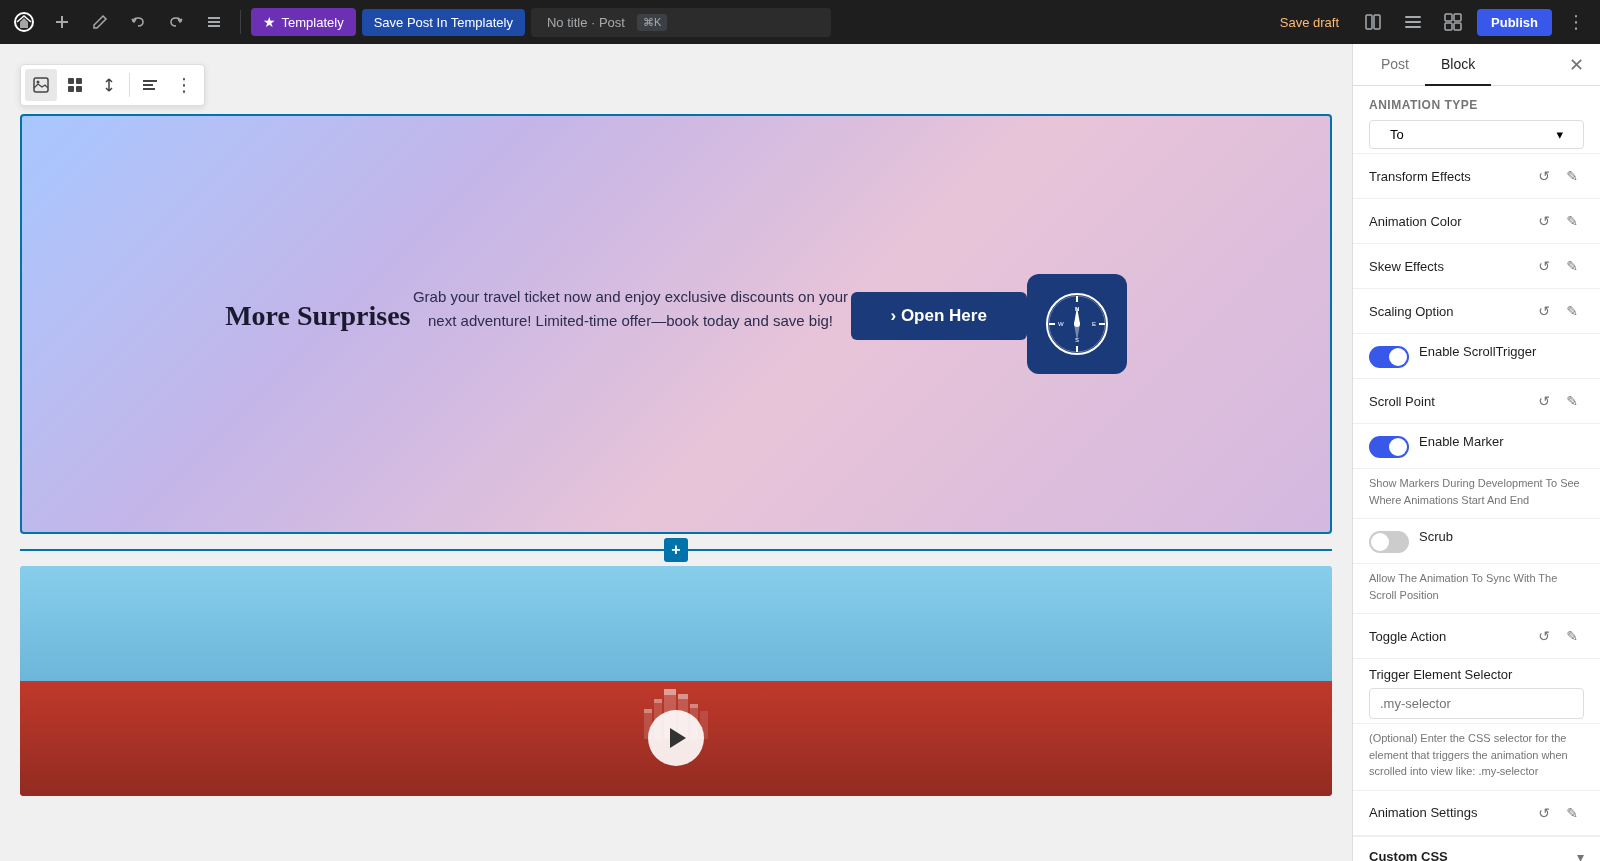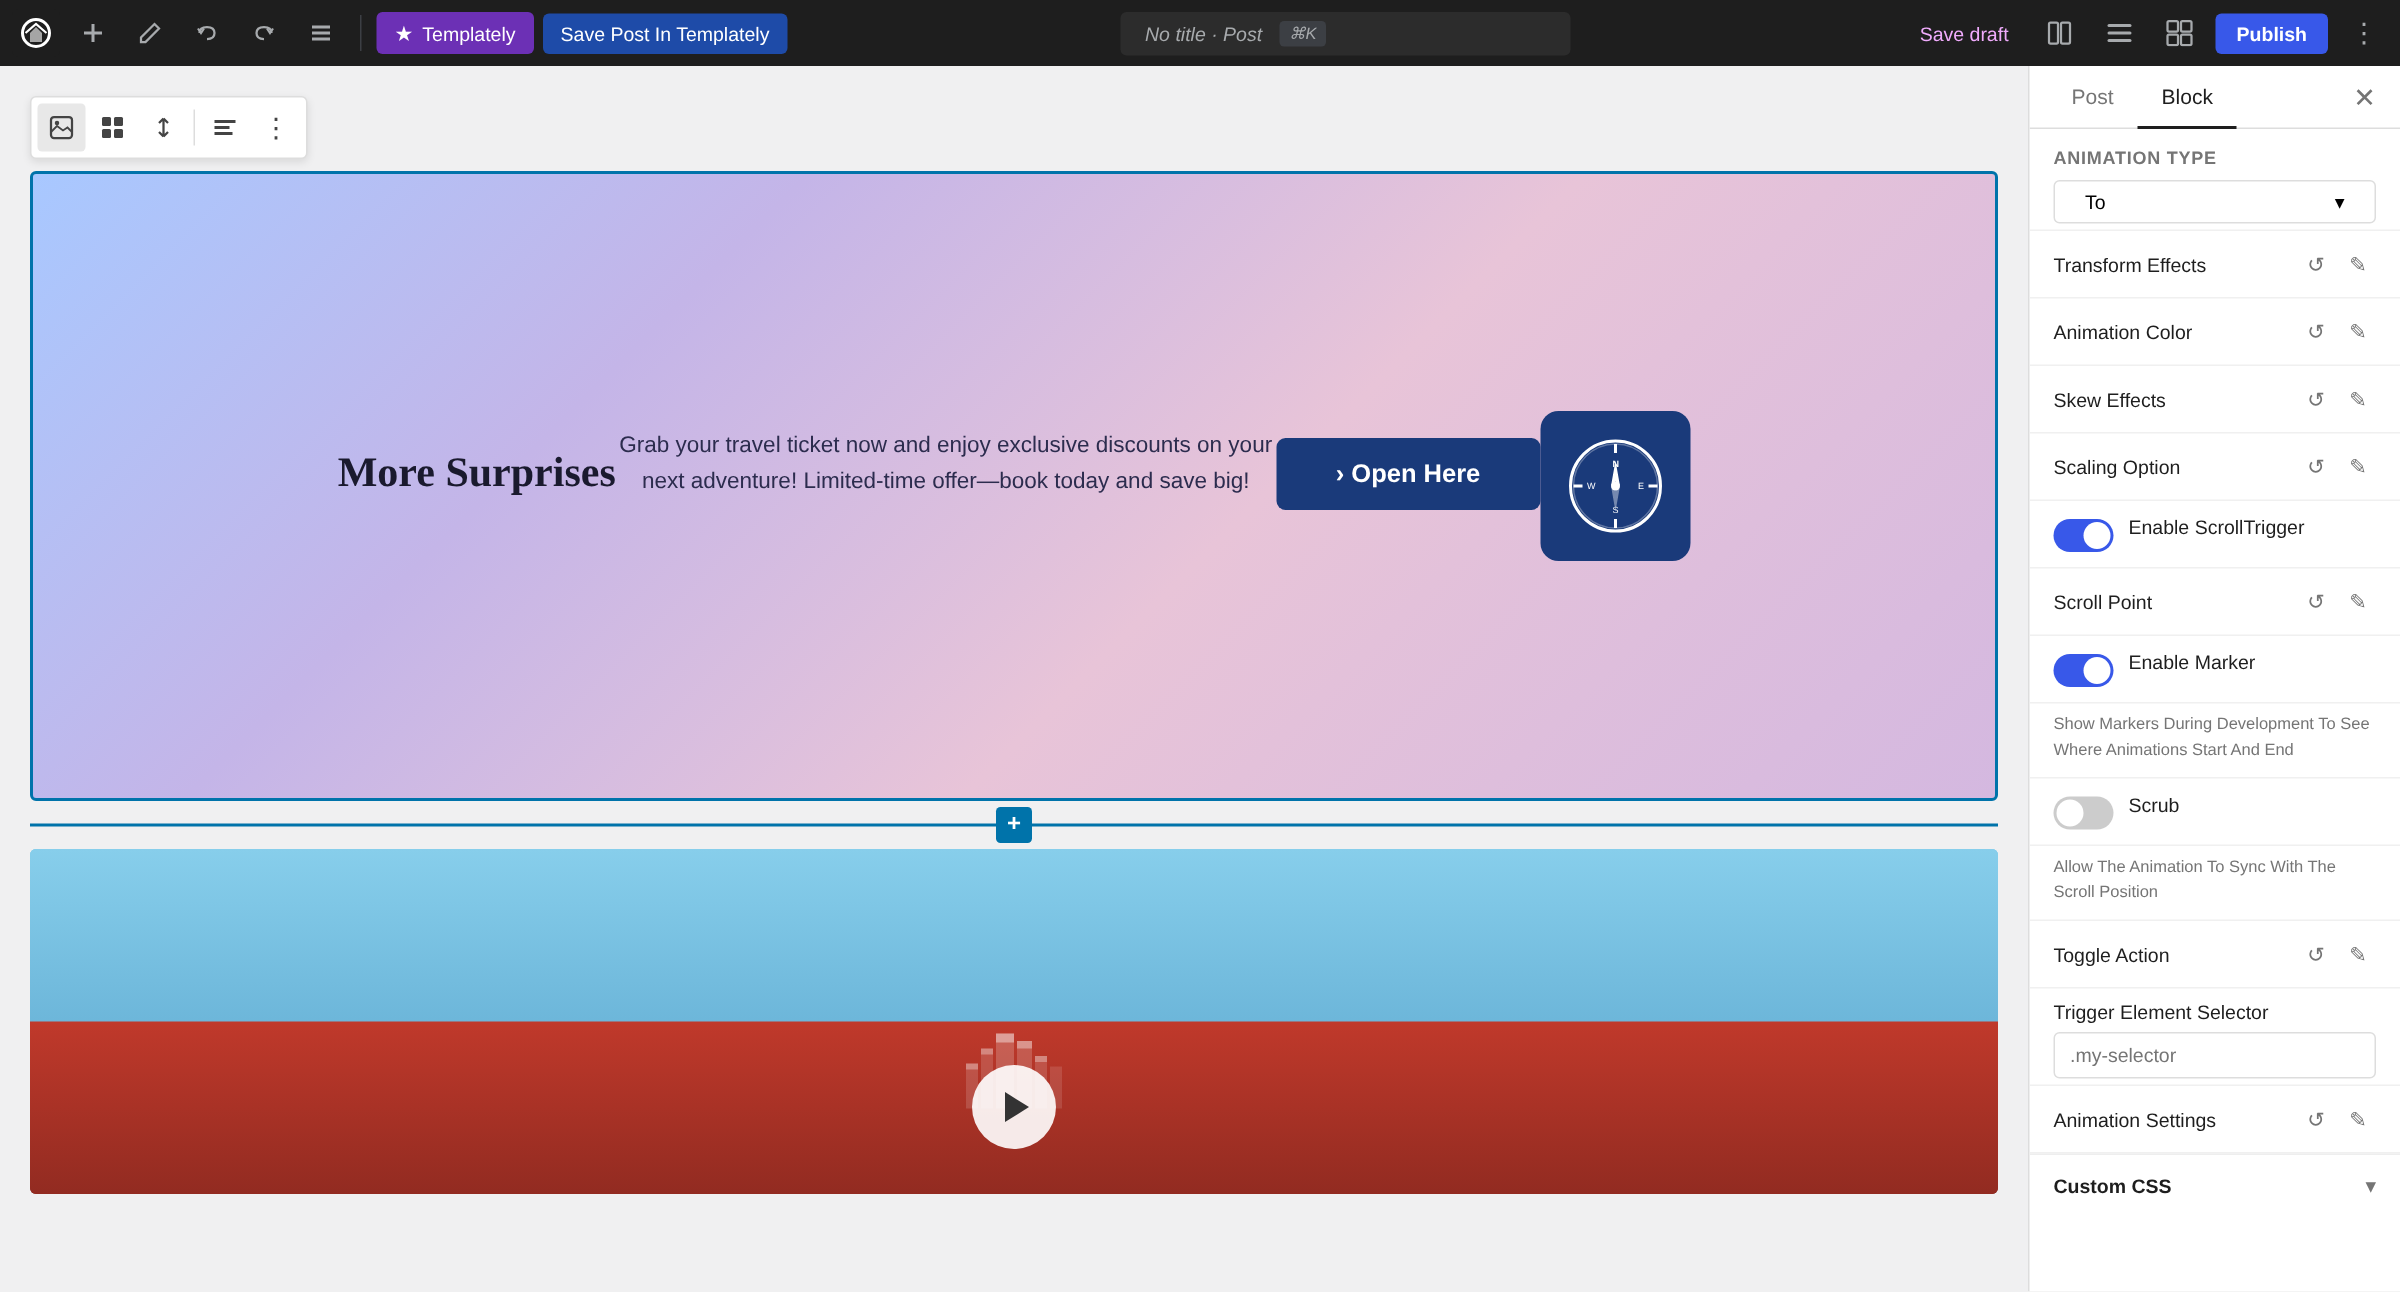--- a/index.html
+++ b/index.html
@@ -22,33 +22,33 @@
     .tb-separator { width: 1px; height: 24px; background: #3c3f44; margin: 0 4px; }
     .templately-btn {
       background: #6c30b5; color: white; border: none; border-radius: 4px;
       padding: 6px 12px; font-size: 13px; cursor: pointer; display: flex; align-items: center; gap: 6px; font-weight: 500;
     }
     .save-templately-btn {
       background: #1e4ba8; color: white; border: none; border-radius: 4px;
       padding: 6px 12px; font-size: 13px; cursor: pointer; font-weight: 500;
     }
     .top-bar-center {
-      flex: 1; display: flex; align-items: center; justify-content: center; font-style: italic;
+      flex: 1; display: flex; align-items: center; justify-content: flex-start;
     }
     .post-title-bar {
       background: #2c2c2c; border-radius: 4px; padding: 6px 16px;
       display: flex; align-items: center; gap: 12px; min-width: 300px;
     }
     .post-title-text { color: #a7aaad; font-size: 13px; }
     .cmd-badge { background: #3c3f44; color: #a7aaad; border-radius: 3px; padding: 2px 6px; font-size: 11px; }
     .top-bar-right {
       display: flex; align-items: center; gap: 8px;
     }
     .save-draft-btn {
-      background: none; border: none; color: #f0abfc; cursor: pointer; font-size: 13px; padding: 6px 10px;
+      background: none; border: none; color: #fdba74; cursor: pointer; font-size: 13px; padding: 6px 10px;
     }
     .view-btn {
       background: none; border: none; color: #a7aaad; cursor: pointer;
       width: 32px; height: 32px; display: flex; align-items: center; justify-content: center; font-size: 16px;
     }
     .publish-btn {
       background: #3858e9; color: white; border: none; border-radius: 4px;
       padding: 6px 14px; font-size: 13px; font-weight: 600; cursor: pointer;
     }
     .more-btn {
@@ -480,20 +480,21 @@
         <div class="panel-row-actions">
           <button class="icon-action-btn">↺</button>
           <button class="icon-action-btn">✎</button>
         </div>
       </div>
 
       <div style="padding: 8px 16px 4px; border-bottom: 1px solid #f0f0f0;">
         <div style="font-size:13px; font-weight:500; color:#1e1e1e; margin-bottom:6px;">Trigger Element Selector</div>
         <input type="text" class="text-input" value="" placeholder=".my-selector" style="">
       </div>
+      <div class="helper-text">(Optional) Enter the CSS selector for the element that triggers the animation when scrolled into view like: .my-selector</div>
 
       <div class="panel-row">
         <span class="panel-row-label">Animation Settings</span>
         <div class="panel-row-actions">
           <button class="icon-action-btn">↺</button>
           <button class="icon-action-btn">✎</button>
         </div>
       </div>
 
       <div class="collapsible-header">

